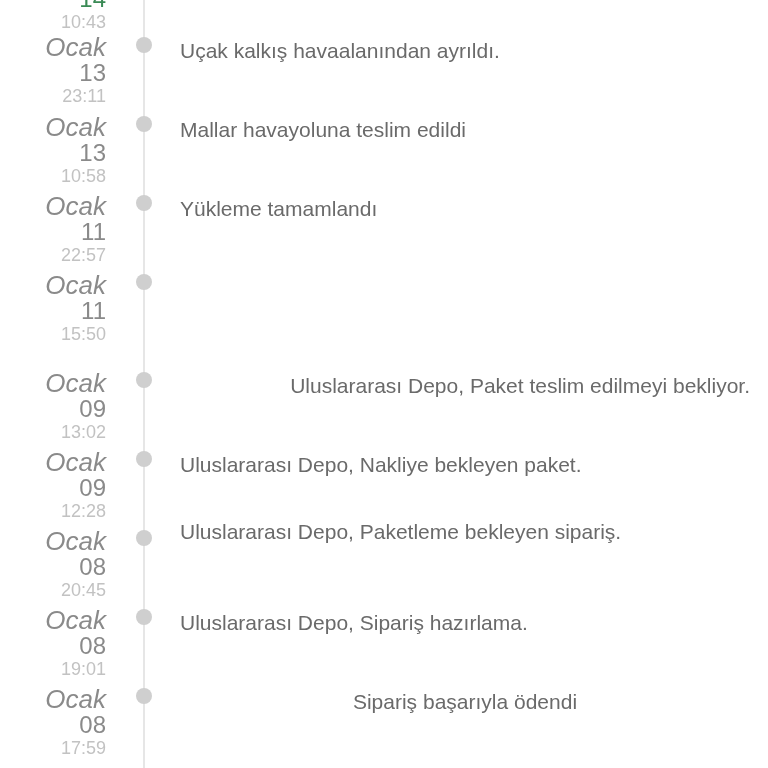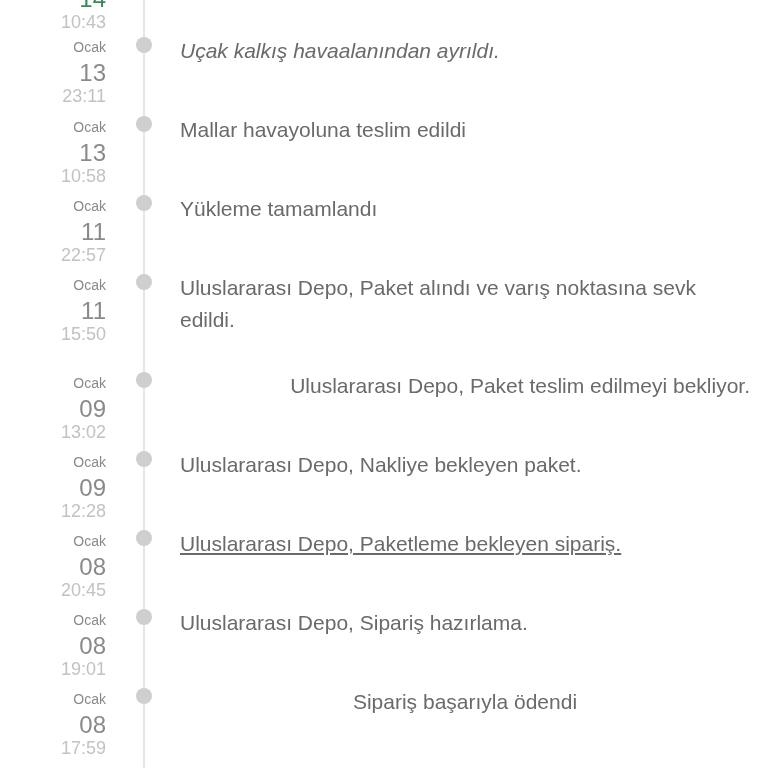--- a/index.html
+++ b/index.html
@@ -1,21 +1,21 @@
 <!DOCTYPE html>
 <html><head>
 <meta charset="utf-8">
 <style>
   html, body { margin:0; padding:0; background:#ffffff; }
   body { width:768px; height:768px; overflow:hidden; position:relative;
          font-family:"Liberation Sans", "DejaVu Sans", sans-serif; }
   .timeline { position:absolute; left:0; top:0; width:768px; height:768px; }
   .vline { position:absolute; left:143px; top:0; width:2px; height:768px; background:#e6e6e6; }
   .date-col { position:absolute; right:662px; text-align:right; color:#8a8a8a; }
-  .month { font-size:14px; line-height:26px; }
+  .month { font-size:26px; line-height:26px;font-style:italic; }
   .day { font-size:24px; line-height:26px; }
   .time { font-size:18px; line-height:20px; color:#c2c2c2; }
   .green { color:#3a8a55; }
   .dot { position:absolute; left:136px; width:16px; height:16px; border-radius:50%; background:#cfcfcf; }
   .desc { position:absolute; left:180px; width:570px; font-size:21px; line-height:32px; color:#6a6a6a; }
 </style>
 </head>
 <body>
 
 <div class="timeline">
@@ -25,21 +25,21 @@
     <div class="day green">14</div>
     <div class="time">10:43</div>
   </div>
 
   <div class="date-col" style="top:34px;">
     <div class="month">Ocak</div>
     <div class="day">13</div>
     <div class="time">23:11</div>
   </div>
   <div class="dot" style="top:37px;"></div>
-  <div class="desc" style="top:35px;font-style:italic;">Uçak kalkış havaalanından ayrıldı.</div>
+  <div class="desc" style="top:35px;">Uçak kalkış havaalanından ayrıldı.</div>
 
   <div class="date-col" style="top:114px;">
     <div class="month">Ocak</div>
     <div class="day">13</div>
     <div class="time">10:58</div>
   </div>
   <div class="dot" style="top:116px;"></div>
   <div class="desc" style="top:114px;">Mallar havayoluna teslim edildi</div>
 
   <div class="date-col" style="top:193px;">
@@ -49,21 +49,20 @@
   </div>
   <div class="dot" style="top:195px;"></div>
   <div class="desc" style="top:193px;">Yükleme tamamlandı</div>
 
   <div class="date-col" style="top:272px;">
     <div class="month">Ocak</div>
     <div class="day">11</div>
     <div class="time">15:50</div>
   </div>
   <div class="dot" style="top:274px;"></div>
-  <div class="desc" style="top:272px;">Uluslararası Depo, Paket alındı ve varış noktasına sevk edildi.</div>
 
   <div class="date-col" style="top:370px;">
     <div class="month">Ocak</div>
     <div class="day">09</div>
     <div class="time">13:02</div>
   </div>
   <div class="dot" style="top:372px;"></div>
   <div class="desc" style="top:370px;text-align:right;">Uluslararası Depo, Paket teslim edilmeyi bekliyor.</div>
 
   <div class="date-col" style="top:449px;">
@@ -73,21 +72,21 @@
   </div>
   <div class="dot" style="top:451px;"></div>
   <div class="desc" style="top:449px;">Uluslararası Depo, Nakliye bekleyen paket.</div>
 
   <div class="date-col" style="top:528px;">
     <div class="month">Ocak</div>
     <div class="day">08</div>
     <div class="time">20:45</div>
   </div>
   <div class="dot" style="top:530px;"></div>
-  <div class="desc" style="top:528px;text-decoration:underline;">Uluslararası Depo, Paketleme bekleyen sipariş.</div>
+  <div class="desc" style="top:516px;">Uluslararası Depo, Paketleme bekleyen sipariş.</div>
 
   <div class="date-col" style="top:607px;">
     <div class="month">Ocak</div>
     <div class="day">08</div>
     <div class="time">19:01</div>
   </div>
   <div class="dot" style="top:609px;"></div>
   <div class="desc" style="top:607px;">Uluslararası Depo, Sipariş hazırlama.</div>
 
   <div class="date-col" style="top:686px;">

